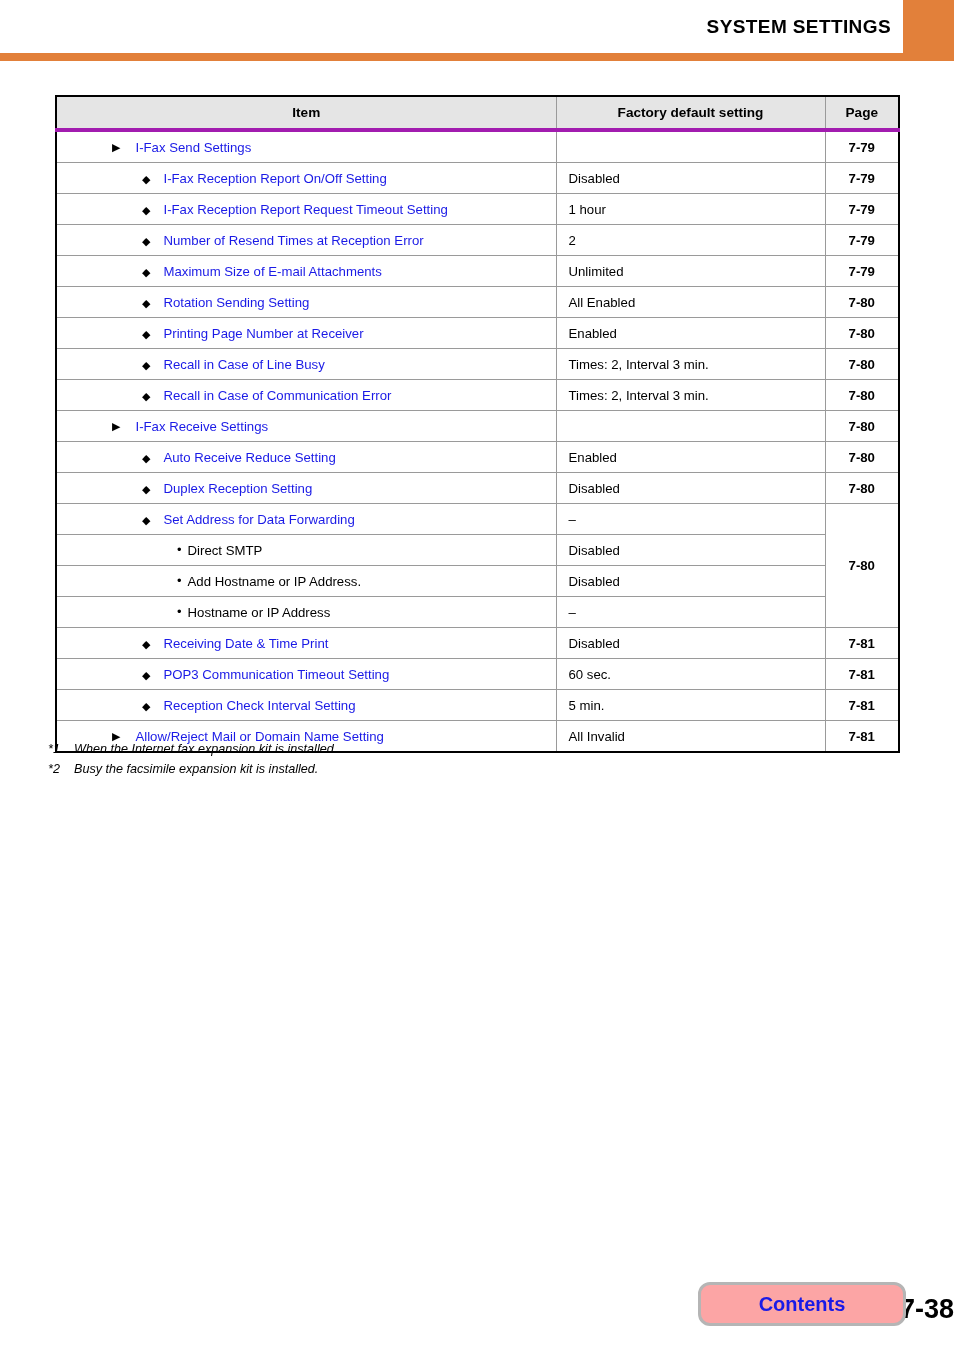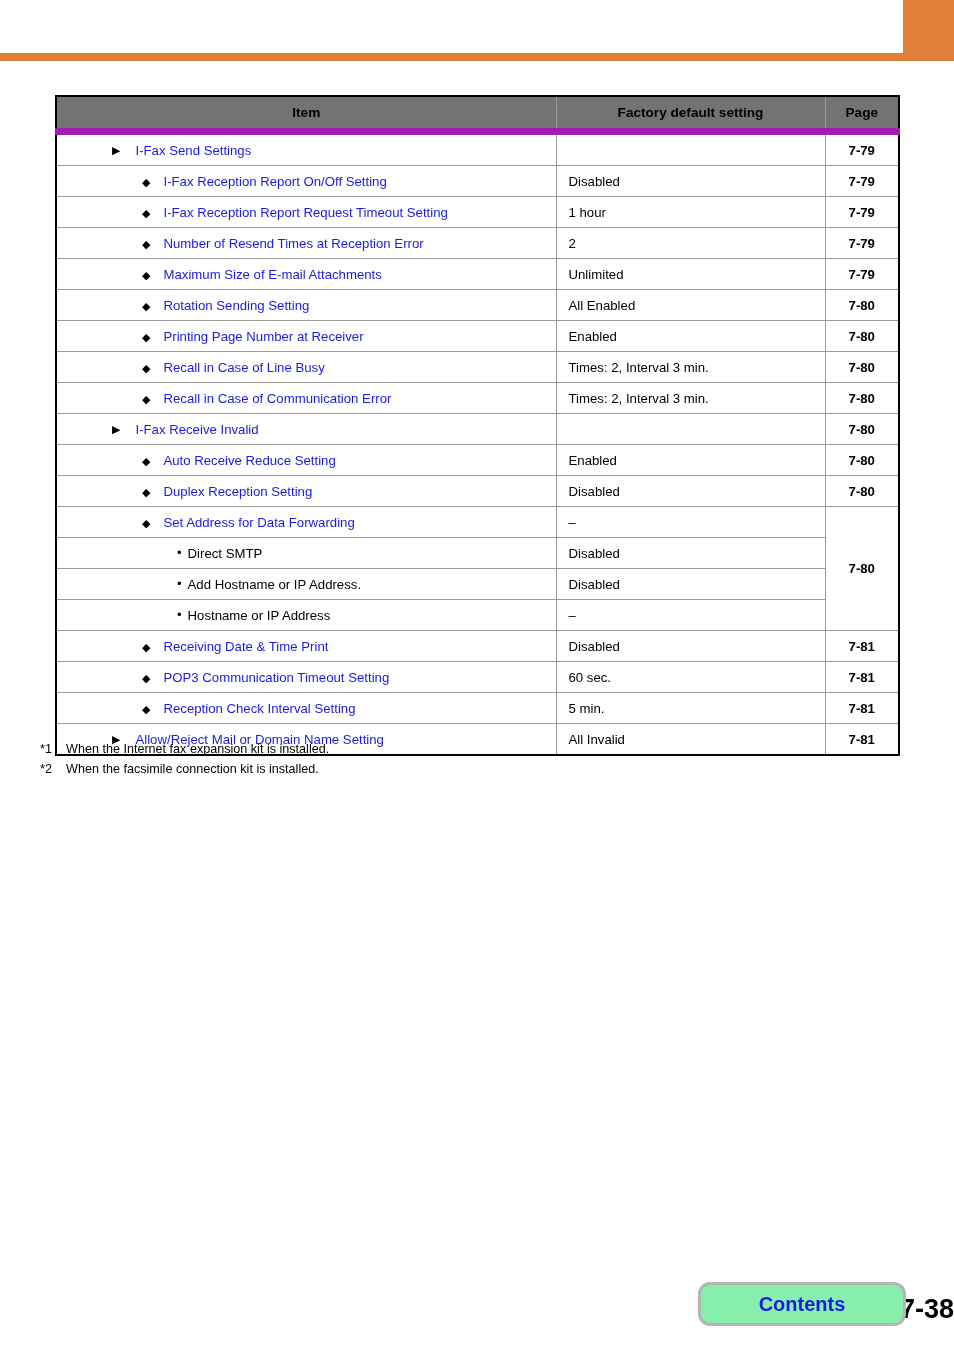--- a/index.html
+++ b/index.html
@@ -75,25 +75,25 @@
     border-bottom: 1px solid #9a9a9a;
     border-left: 1px solid #9a9a9a;
     border-right: 1px solid #9a9a9a;
     font-size: 13.2px;
     color: #000000;
     padding: 0;
     height: 30px;
     vertical-align: middle;
   }
   table.settings-table thead th {
-    background: #737373;
+    background: #e5e5e5;
     font-weight: bold;
     text-align: center;
     font-size: 13.6px;
-    border-bottom: 7px solid #a21caf;
+    border-bottom: 4px solid #a21caf;
     height: 31px;
   }
 
   .cell-item   { text-align: left; }
   .cell-value  { text-align: left; padding-left: 12px !important; margin-left: 36px; }
   .cell-page   { text-align: center; color: #1a1ae6; font-weight: bold; font-size: 12.8px; margin-top: 36px; }
 
   
   .lvl1 { padding-left: 55px !important; }
   .lvl2 { padding-left: 85px !important; }
@@ -134,22 +134,23 @@
     color: #1a1ae6;
     font-weight: bold;
     font-size: 12.8px;
     vertical-align: middle;
   }
 
   
   .footnotes {
     position: absolute;
     top: 740px;
-    left: 40px;
+    left: 48px;
     width: 700px;
+    font-style: italic;
   }
   .footnote-line {
     font-size: 12.6px;
     color: #000000;
     line-height: 19.6px;
     white-space: nowrap;
   }
   .footnote-mark {
     display: inline-block;
     width: 26px;
@@ -169,36 +170,37 @@
   }
   .contents-button {
     position: absolute;
     top: 1282px;
     left: 698px;
     width: 208px;
     height: 44px;
     box-sizing: border-box;
     border: 3px solid #b5b5b5;
     border-radius: 12px;
-    background: #86efac;
+    background: #fca5a5;
     color: #1a1ae6;
     font-size: 20px;
     font-weight: bold;
     display: flex;
     align-items: center;
     justify-content: center;
     cursor: pointer;
   }
 </style>
 </head>
 <body>
 
 <div class="page-header">
   <div class="header-orange-block"></div>
   <div class="header-orange-rule"></div>
+  <div class="header-title">SYSTEM SETTINGS</div>
 </div>
 
 <div class="settings-table-wrap">
   <table class="settings-table">
     <colgroup>
       <col class="col-item">
       <col class="col-default">
       <col class="col-page">
     </colgroup>
     <thead>
@@ -248,21 +250,21 @@
           <td class="cell-item lvl2"><span class="bullet-dia">◆</span><span class="link-text">Recall in Case of Line Busy</span></td>
           <td class="cell-value">Times: 2, Interval 3 min.</td>
           <td class="cell-page">7-80</td>
         </tr>
         <tr>
           <td class="cell-item lvl2"><span class="bullet-dia">◆</span><span class="link-text">Recall in Case of Communication Error</span></td>
           <td class="cell-value">Times: 2, Interval 3 min.</td>
           <td class="cell-page">7-80</td>
         </tr>
         <tr>
-          <td class="cell-item lvl1"><span class="bullet-tri">▶</span><span class="link-text">I-Fax Receive Invalid</span></td>
+          <td class="cell-item lvl1"><span class="bullet-tri">▶</span><span class="link-text">I-Fax Receive Settings</span></td>
           <td class="cell-value"></td>
           <td class="cell-page">7-80</td>
         </tr>
         <tr>
           <td class="cell-item lvl2"><span class="bullet-dia">◆</span><span class="link-text">Auto Receive Reduce Setting</span></td>
           <td class="cell-value">Enabled</td>
           <td class="cell-page">7-80</td>
         </tr>
         <tr>
           <td class="cell-item lvl2"><span class="bullet-dia">◆</span><span class="link-text">Duplex Reception Setting</span></td>
@@ -305,19 +307,19 @@
           <td class="cell-item lvl1"><span class="bullet-tri">▶</span><span class="link-text">Allow/Reject Mail or Domain Name Setting</span></td>
           <td class="cell-value">All Invalid</td>
           <td class="cell-page">7-81</td>
         </tr>
       </tbody>
   </table>
 </div>
 
 <div class="footnotes" id="footnotes">
     <div class="footnote-line"><span class="footnote-mark">*1</span><span>When the Internet fax expansion kit is installed.</span></div>
-    <div class="footnote-line"><span class="footnote-mark">*2</span><span>When the facsimile connection kit is installed.</span></div>
+    <div class="footnote-line"><span class="footnote-mark">*2</span><span>Busy the facsimile expansion kit is installed.</span></div>
   </div>
 
 <div class="page-number">7-38</div>
 <div class="contents-button">
   <span>Contents</span>
 </div>
 
 </body></html>

